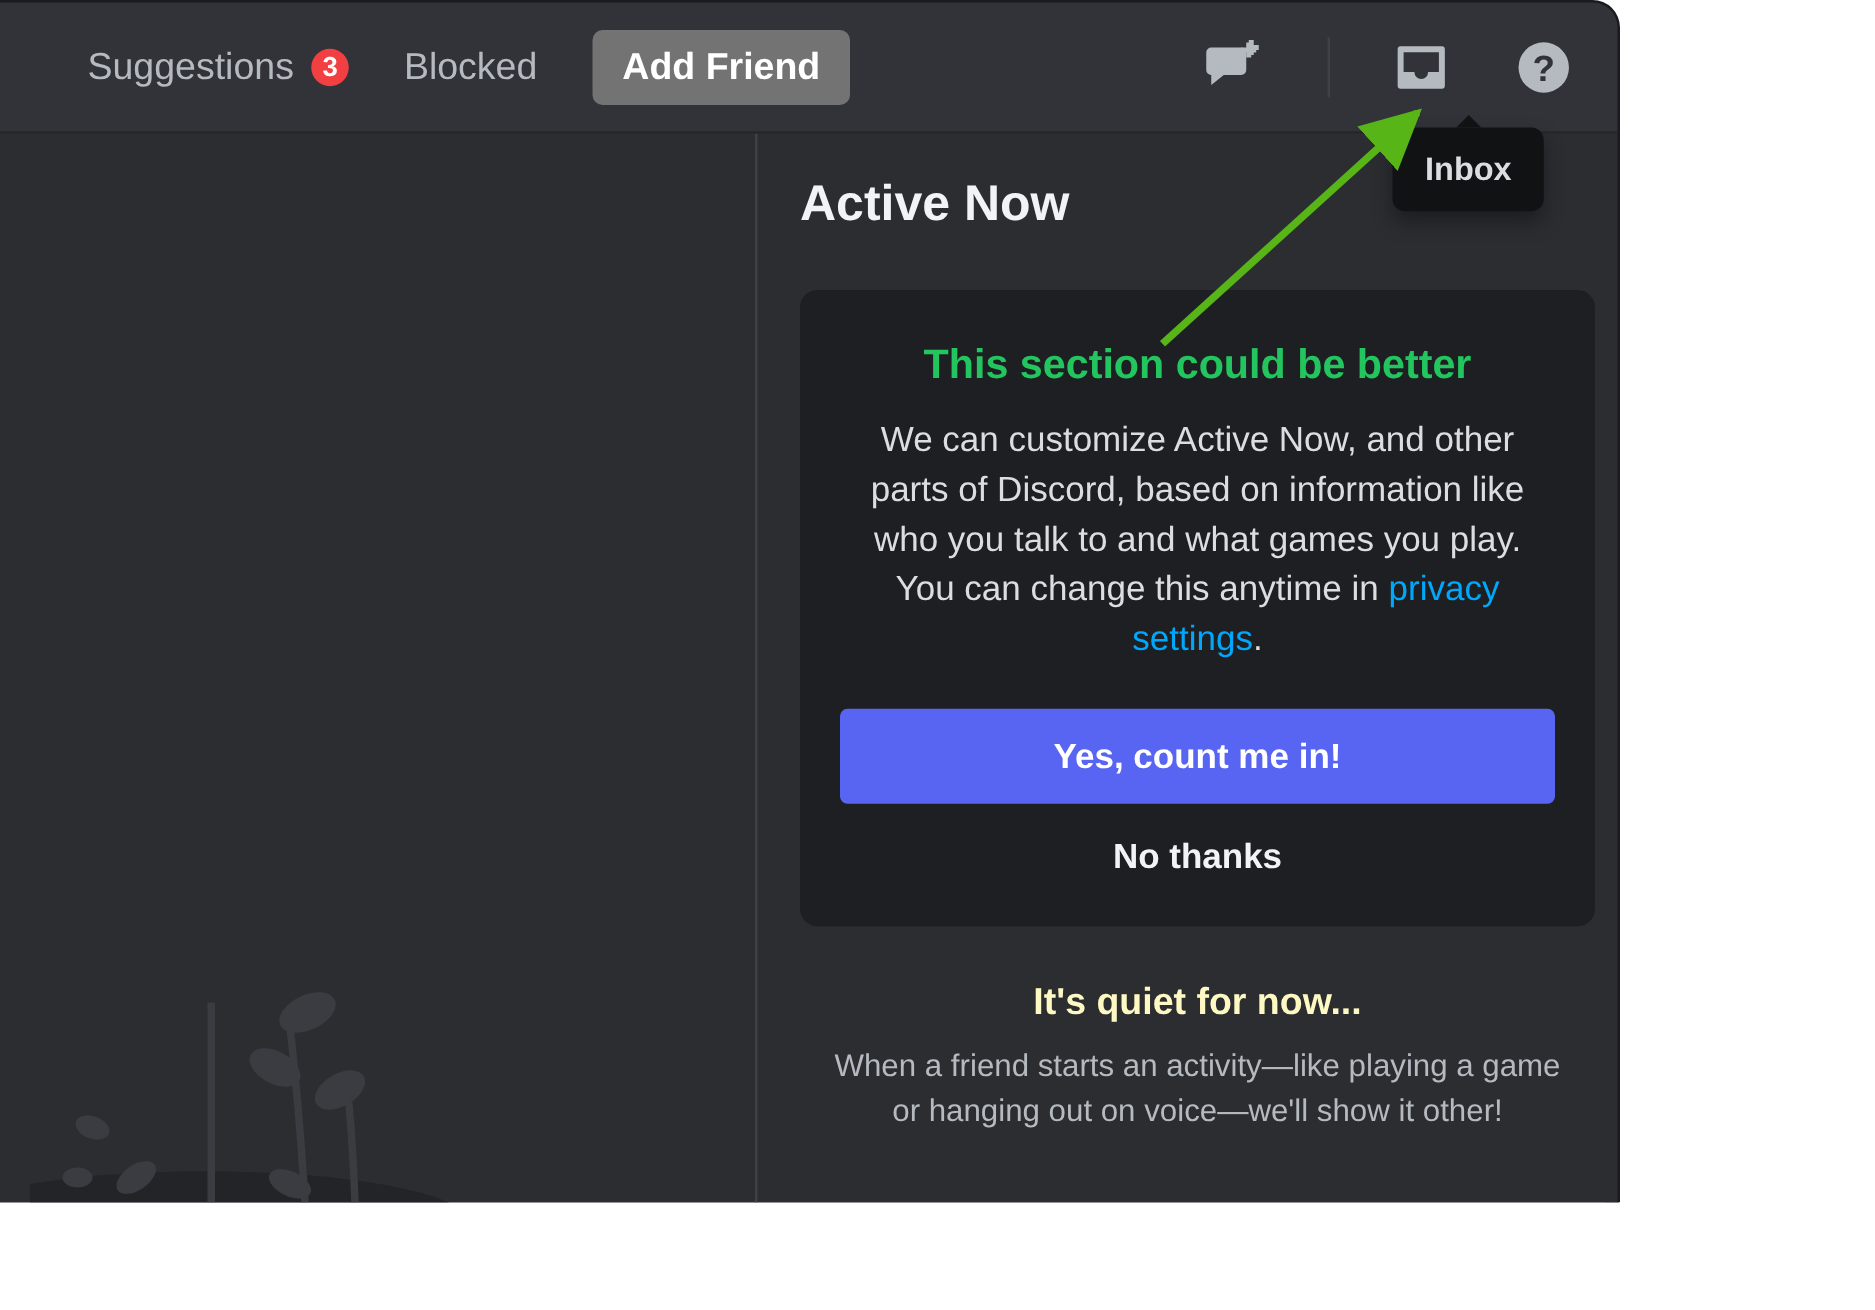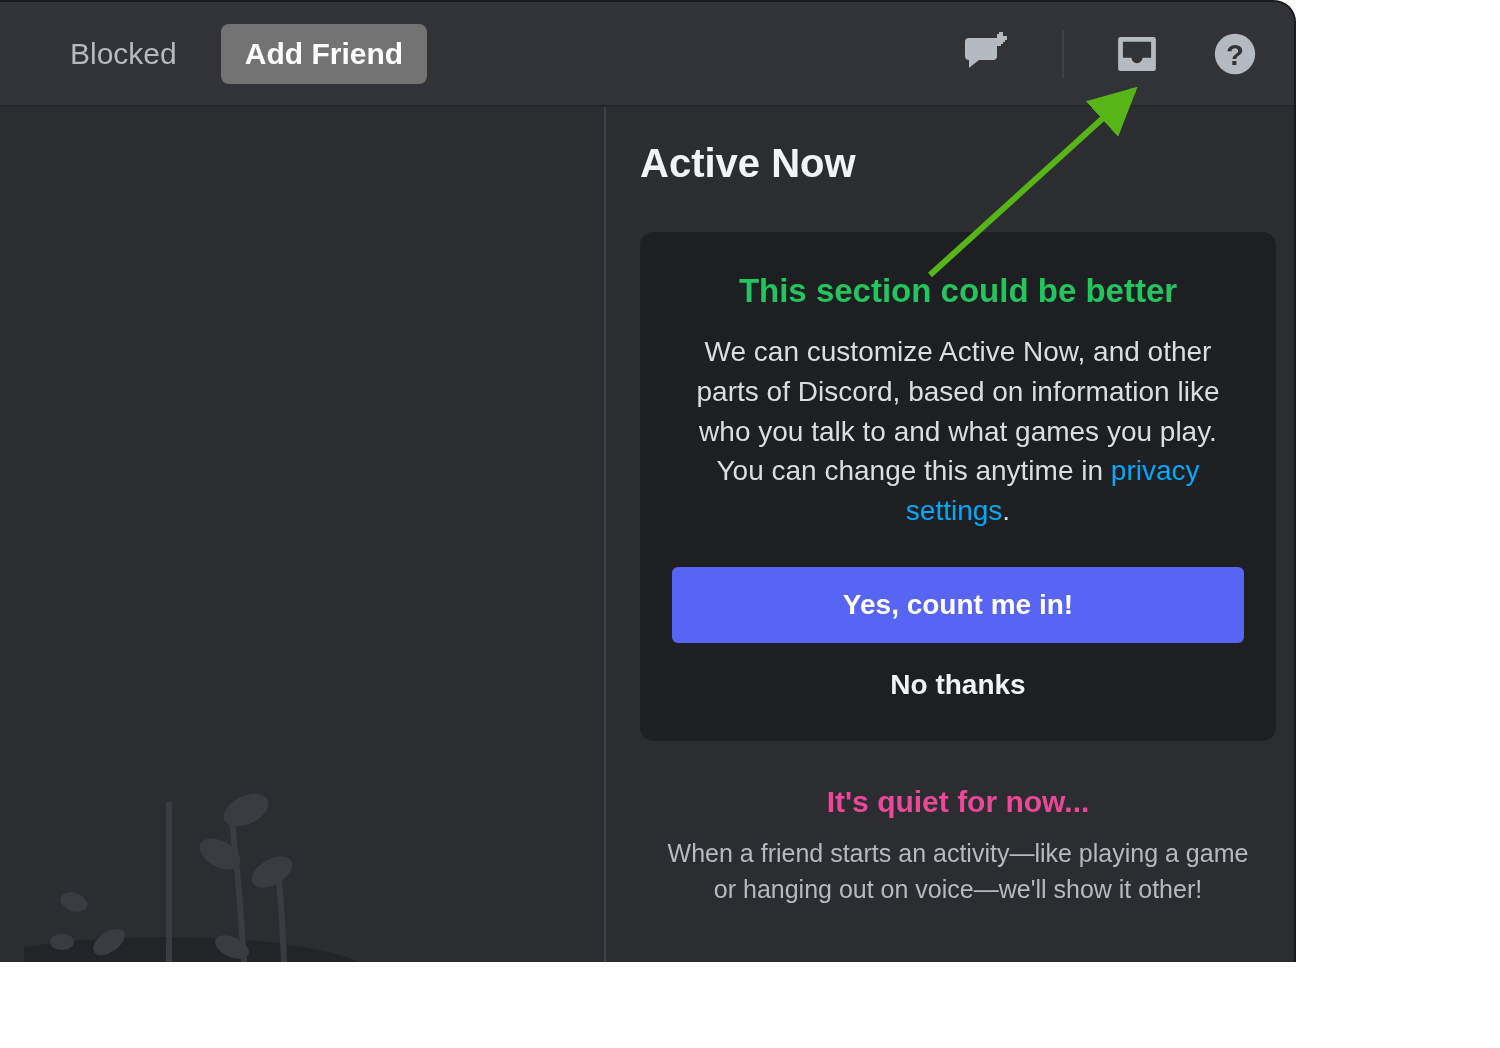--- a/index.html
+++ b/index.html
@@ -192,21 +192,21 @@
     padding: 26px 0 8px 0;
     cursor: pointer;
   }
 
   .quiet-block {
     margin-top: 44px;
     text-align: center;
     padding: 0 16px;
   }
   .quiet-title {
-    color: #ec4899;
+    color: #fef9c3;
     font-size: 30px;
     font-weight: 700;
     margin-bottom: 16px;
   }
   .quiet-body {
     color: #b5bac1;
     font-size: 25px;
     line-height: 1.44;
   }
 
@@ -228,20 +228,24 @@
 </style>
 </head>
 <body>
 
 <div class="stage">
 
   <div class="app">
 
     <div class="toolbar">
       <div class="tabs">
+        <div class="tab">
+          <span>Suggestions</span>
+          <span class="badge">3</span>
+        </div>
         <div class="tab">
           <span>Blocked</span>
         </div>
         <div class="add-btn">
           <span>Add Friend</span>
         </div>
       </div>
       <div class="spacer"></div>
       <div class="toolbar-right">
 
@@ -264,20 +268,23 @@
 
         <div class="icon-btn">
           <svg width="44" height="44" viewBox="0 0 24 24">
             <circle cx="12" cy="12" r="11" fill="currentColor"></circle>
             <text x="12" y="18" text-anchor="middle" font-size="16" font-weight="800" fill="#313338">?</text>
           </svg>
         </div>
       </div>
     </div>
 
+    <div class="tooltip">
+      <span>Inbox</span>
+    </div>
 
     <div class="content">
       <div class="left-pane">
 
         <svg class="illus" viewBox="0 0 420 260">
           <ellipse cx="180" cy="245" rx="210" ry="40" fill="#232428"></ellipse>
 
           <path d="M185 230 L185 70" stroke="#3a3c41" stroke-width="6" fill="none"></path>
           <path d="M260 230 Q255 150 248 90" stroke="#3a3c41" stroke-width="6" fill="none"></path>
           <path d="M300 230 Q298 180 295 150" stroke="#3a3c41" stroke-width="6" fill="none"></path>

